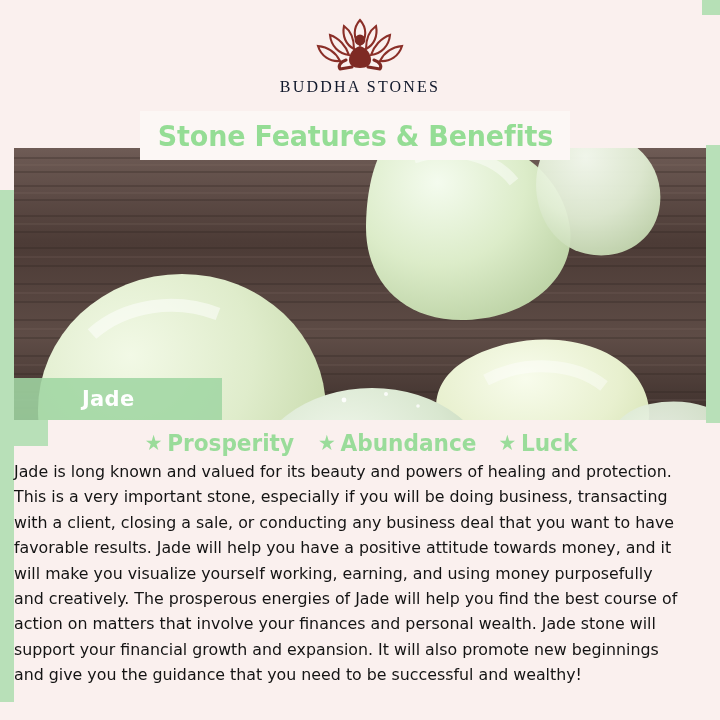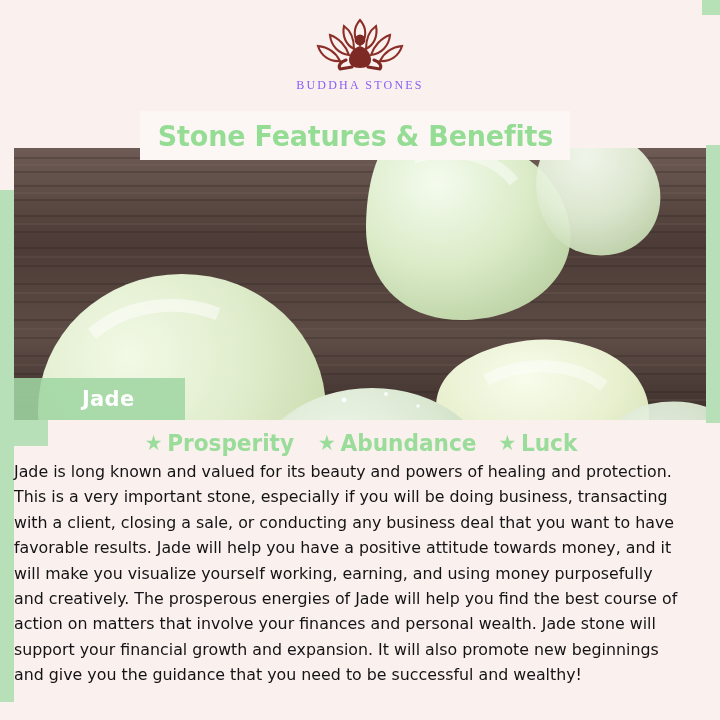--- a/index.html
+++ b/index.html
@@ -69,23 +69,23 @@
     z-index: 5;
     display: flex;
     flex-direction: column;
     align-items: center;
     justify-content: flex-start;
   }
   .logo-mark { width: 108px; height: 62px; display: block; }
   .logo-text {
     margin-top: 2px;
     font-family: "Liberation Serif", serif;
-    font-size: 12px;
+    font-size: 16px;
     letter-spacing: 2.2px;
-    color: #8b5cf6;
+    color: #0f172a;
     white-space: nowrap;
   }
 
   
   .title-panel {
     position: absolute;
     left: 140px; top: 111px;
     width: 430px; height: 49px;
     background: #fcf7f5;
     z-index: 7;
@@ -111,21 +111,21 @@
     overflow: hidden;
     z-index: 5;
     background: #5a4a44;
   }
   .photo svg { display: block; width: 692px; height: 272px; }
 
   
   .jade-band {
     position: absolute;
     left: 14px; top: 378px;
-    width: 171px; height: 42px;
+    width: 208px; height: 42px;
     background: rgba(160, 214, 163, 0.88);
     z-index: 8;
     display: flex;
     align-items: center;
   }
   .jade-label {
     margin-left: 68px;
     font-family: "DejaVu Sans", sans-serif;
     font-weight: bold;
     font-size: 21px;

